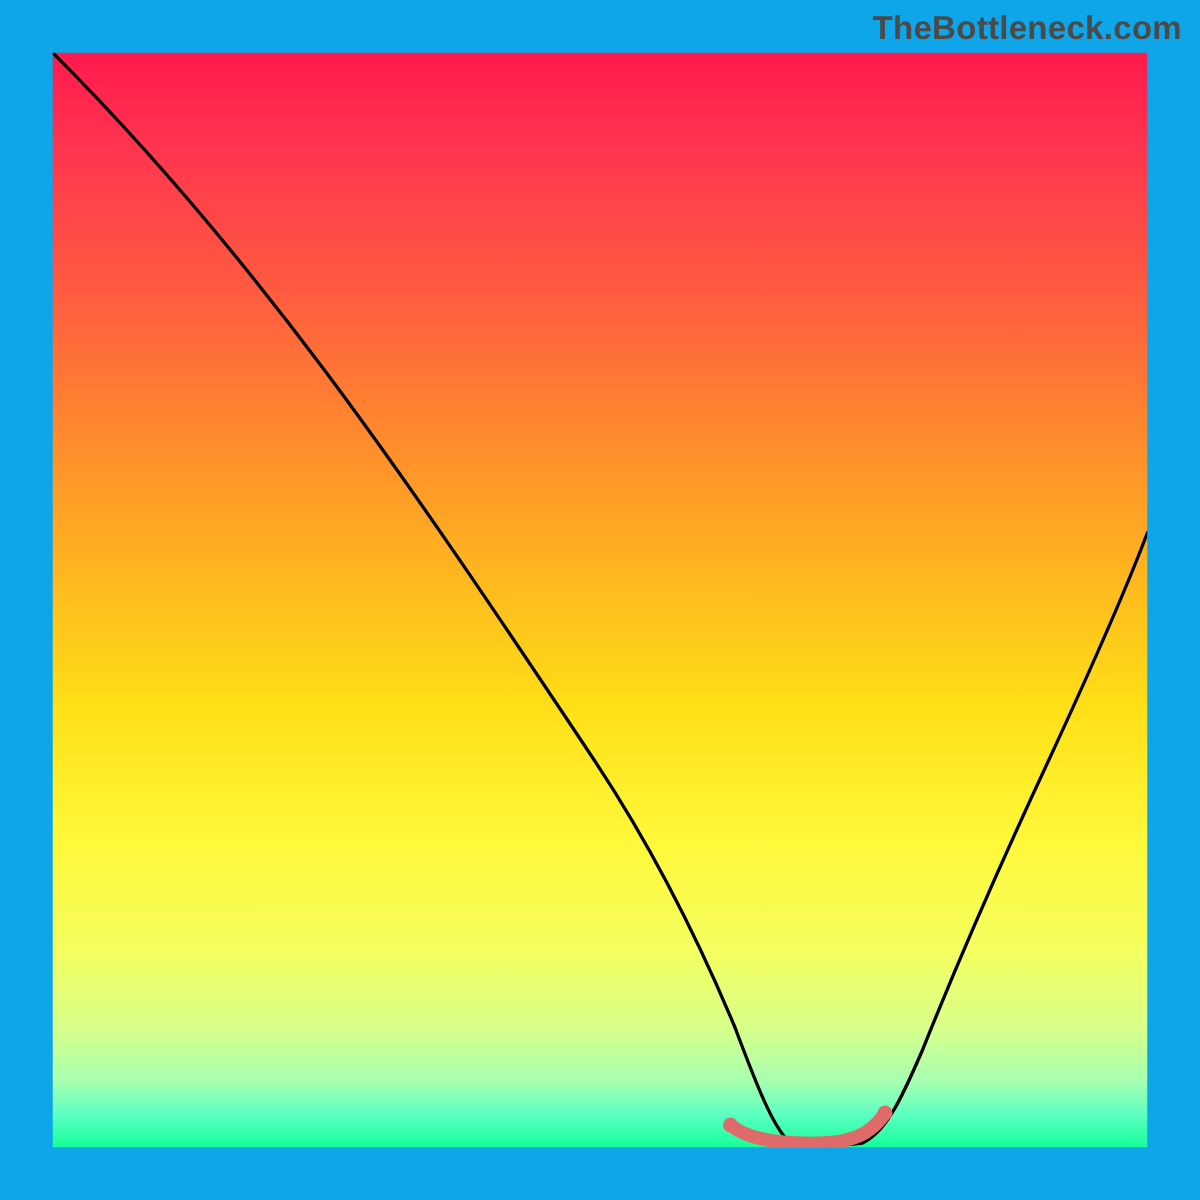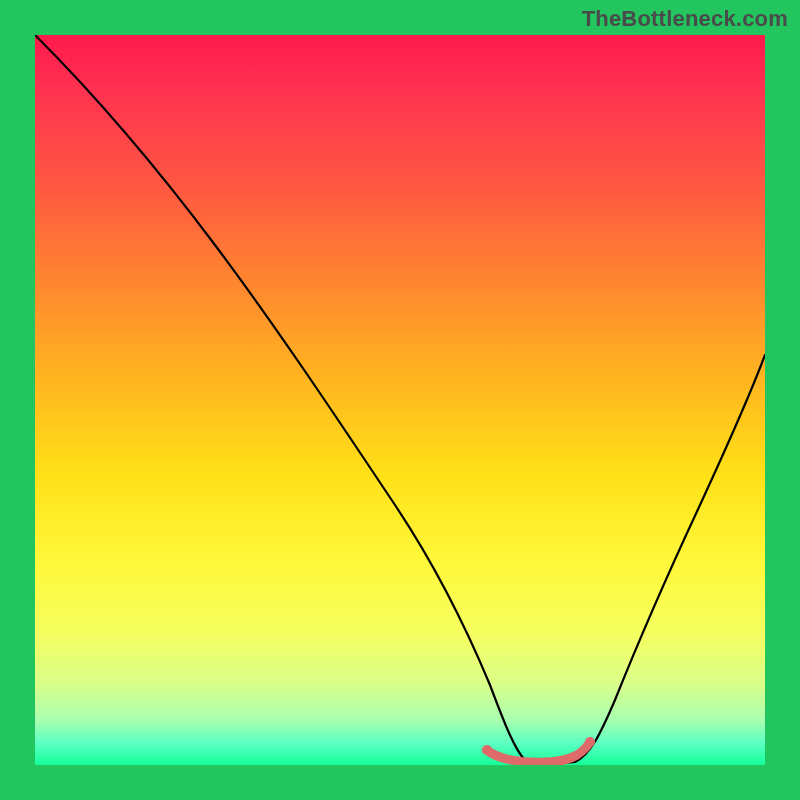--- a/index.html
+++ b/index.html
@@ -8,21 +8,21 @@
     background: #000;
     width: 800px;
     height: 800px;
     overflow: hidden;
     font-family: Arial, Helvetica, sans-serif;
   }
   .frame {
     position: relative;
     width: 800px;
     height: 800px;
-    background: #22c55e;
+    background: #0ea5e9;
   }
   .watermark {
     position: absolute;
     top: 6px;
     right: 12px;
     color: #4a4a4a;
     font-size: 22px;
     font-weight: 600;
     letter-spacing: 0.2px;
     z-index: 10;

